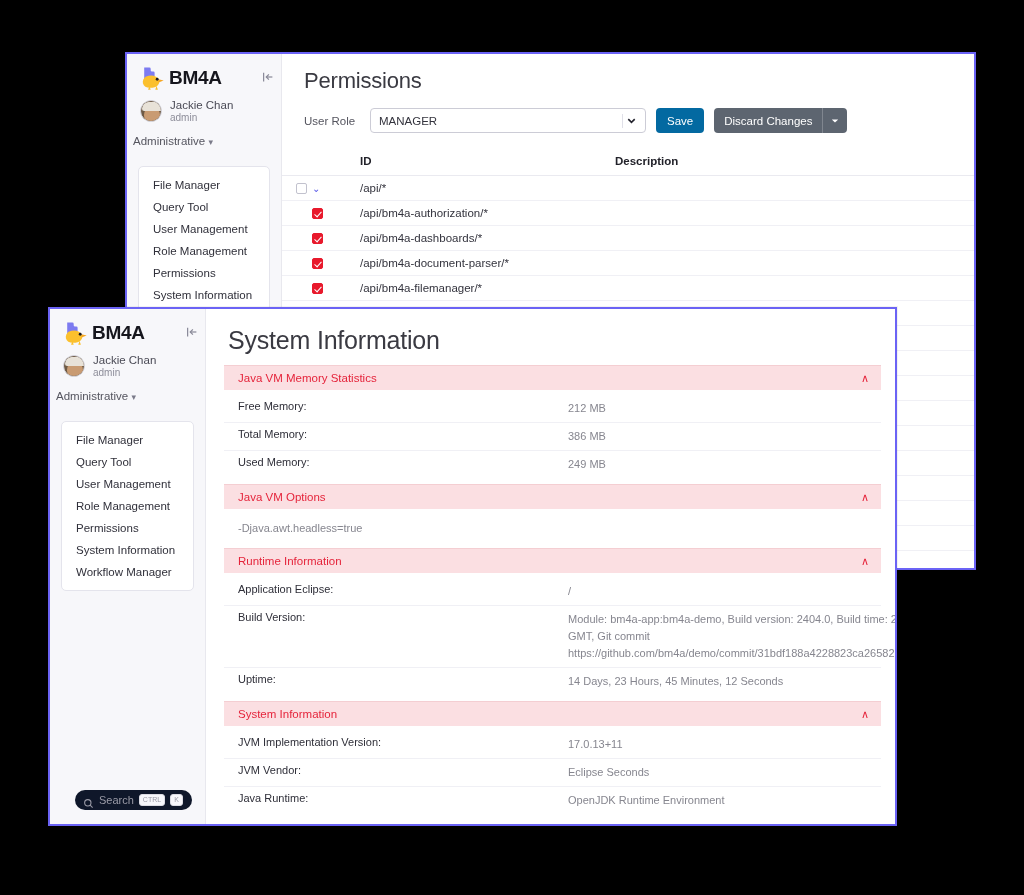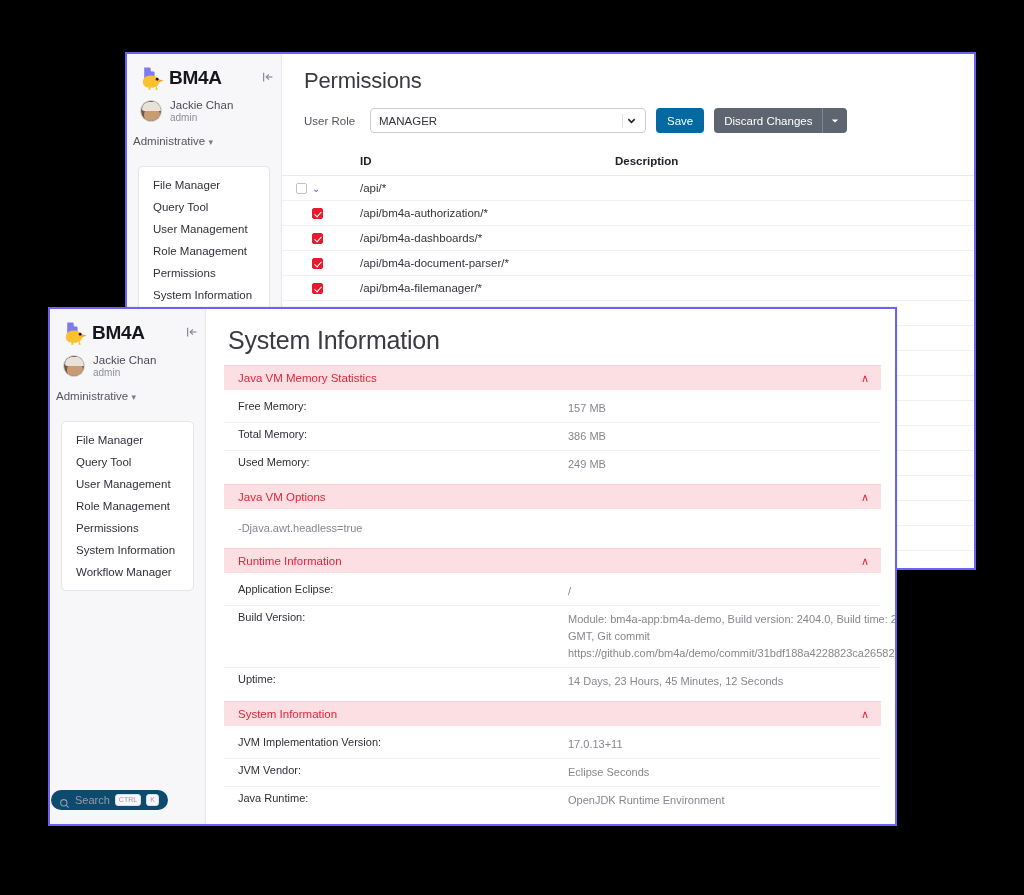--- a/index.html
+++ b/index.html
@@ -69,23 +69,23 @@
     margin: 13px 11px; background: #ffffff;
     border: 1px solid #e4e4ec; border-radius: 5px;
     padding: 7px 0;
   }
   .menu-item {
     font-size: 11.5px; color: #30303a;
     padding: 5px 0 5px 14px; cursor: pointer; white-space: nowrap;
   }
 
   .search-pill {
-    position: absolute; left: 1px; bottom: 14px;
+    position: absolute; left: 25px; bottom: 14px;
     display: flex; align-items: center; gap: 5px;
-    background: #0c4a6e; border-radius: 14px;
+    background: #0f172a; border-radius: 14px;
     padding: 4px 9px 4px 8px;
   }
   .search-pill .mag { width: 11px; height: 11px; color: #9a9aa6; }
   .search-pill .lbl { font-size: 11px; color: #9a9aa6; }
   .kbd {
     font-size: 7px; color: #9a9aa6; background: #f7f7fb;
     border: 1px solid #dcdce4; border-radius: 3px;
     padding: 1px 3px; line-height: 1.1;
   }
 
@@ -436,21 +436,21 @@
     <div class="main">
       <div class="page-title big">System Information</div>
       <div class="sys-wrap" id="sys-sections">
           <div class="acc-header">
             <span class="acc-title">Java VM Memory Statistics</span>
             <span class="acc-chev">∧</span>
           </div>
           <div class="acc-body">
             <div class="kv-row">
               <div class="kv-key">Free Memory:</div>
-              <div class="kv-val">157 MB</div>
+              <div class="kv-val">212 MB</div>
             </div>
             <div class="kv-row">
               <div class="kv-key">Total Memory:</div>
               <div class="kv-val">386 MB</div>
             </div>
             <div class="kv-row">
               <div class="kv-key">Used Memory:</div>
               <div class="kv-val">249 MB</div>
             </div>
           </div>

